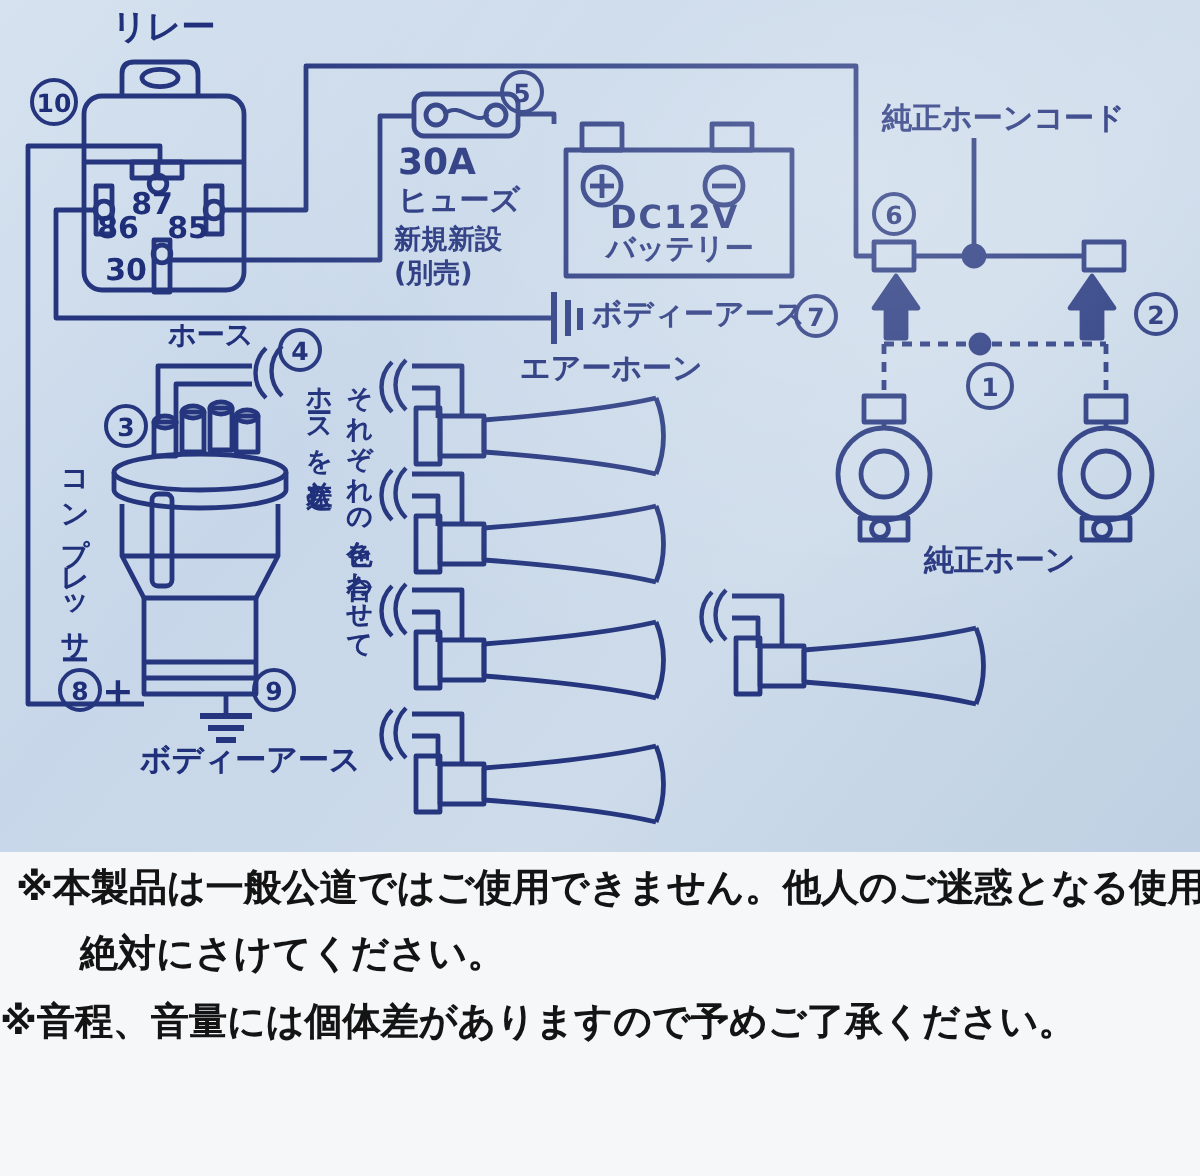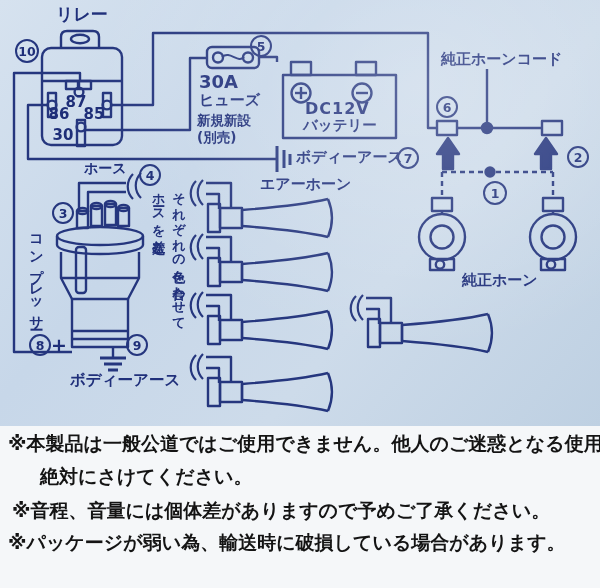--- a/index.html
+++ b/index.html
@@ -201,16 +201,15 @@
   <div class="lbl vert" style="left:148px;top:184px;height:150px;font-size:13px;letter-spacing:0.5px;line-height:1.55;">それぞれの色を合わせてホースを差込む</div>
   <div class="lbl vert" style="left:26px;top:226px;height:110px;font-size:14px;">コンプレッサー</div>
   <div class="lbl" style="left:70px;top:372px;font-size:15.5px;">ボディーアース</div>
   <div class="lbl" style="left:462px;top:272px;font-size:15px;">純正ホーン</div>
 
   <div class="sheen"></div>
 
   <div class="notes">
     <div class="note-line" style="left:8px;top:5px;">※本製品は一般公道ではご使用できません。他人のご迷惑となる使用は</div>
     <div class="note-line ind" style="top:38px;">絶対にさけてください。</div>
-    <div class="note-line" style="left:12px;top:72px;">※音程、音量には個体差がありますので予めご了承ください。</div>
-    <div class="note-line" style="left:8px;top:104px;">※パッケージが弱い為、輸送時に破損している場合があります。</div>
+    <div class="note-line" style="left:0;top:72px;">※音程、音量には個体差がありますので予めご了承ください。</div>
   </div>
 </div>
 
 </body></html>

